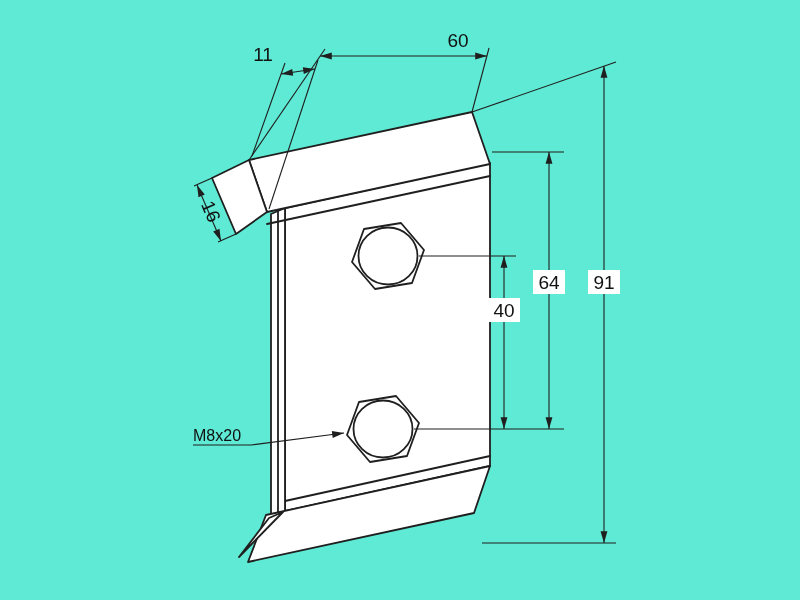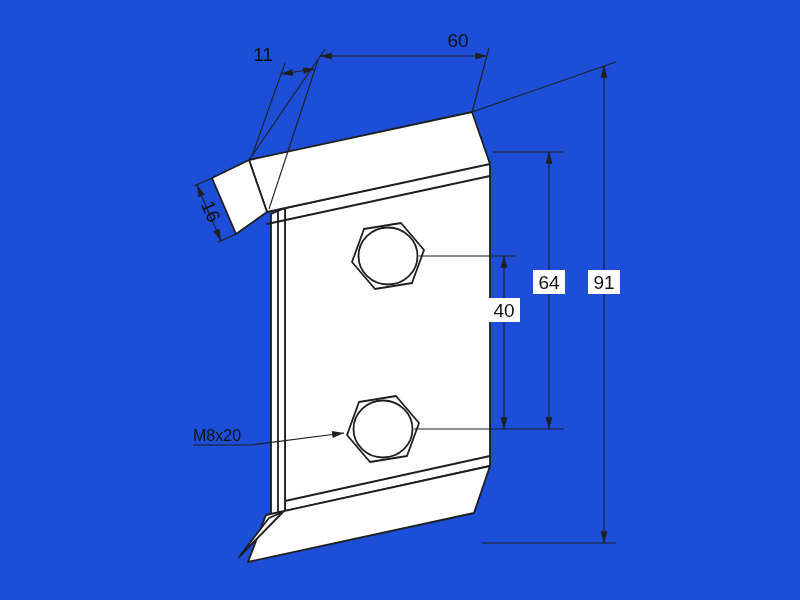--- a/index.html
+++ b/index.html
@@ -1,17 +1,17 @@
 <!DOCTYPE html>
 <html><head>
 <meta charset="utf-8">
 <style>
   html,body{margin:0;padding:0;background:#ffffff;}
   body{width:800px;height:600px;overflow:hidden;font-family:"Liberation Sans",sans-serif;}
-  .canvas{width:800px;height:600px;position:relative;background:#1d4ed8;}
+  .canvas{width:800px;height:600px;position:relative;background:#5eead4;}
   .part{fill:#ffffff;stroke:#1f1f1f;stroke-width:1.8;stroke-linejoin:round;}
   .edge{fill:none;stroke:#1f1f1f;stroke-width:1.8;stroke-linecap:round;}
   .dim{fill:none;stroke:#1f1f1f;stroke-width:1.1;}
   .dimtext{font-family:"Liberation Sans",sans-serif;font-size:19px;fill:#111111;text-anchor:middle;}
   .notetext{font-family:"Liberation Sans",sans-serif;font-size:16px;fill:#111111;text-anchor:start;}
   .bg{fill:#ffffff;stroke:none;}
 </style>
 </head>
 <body>
 

